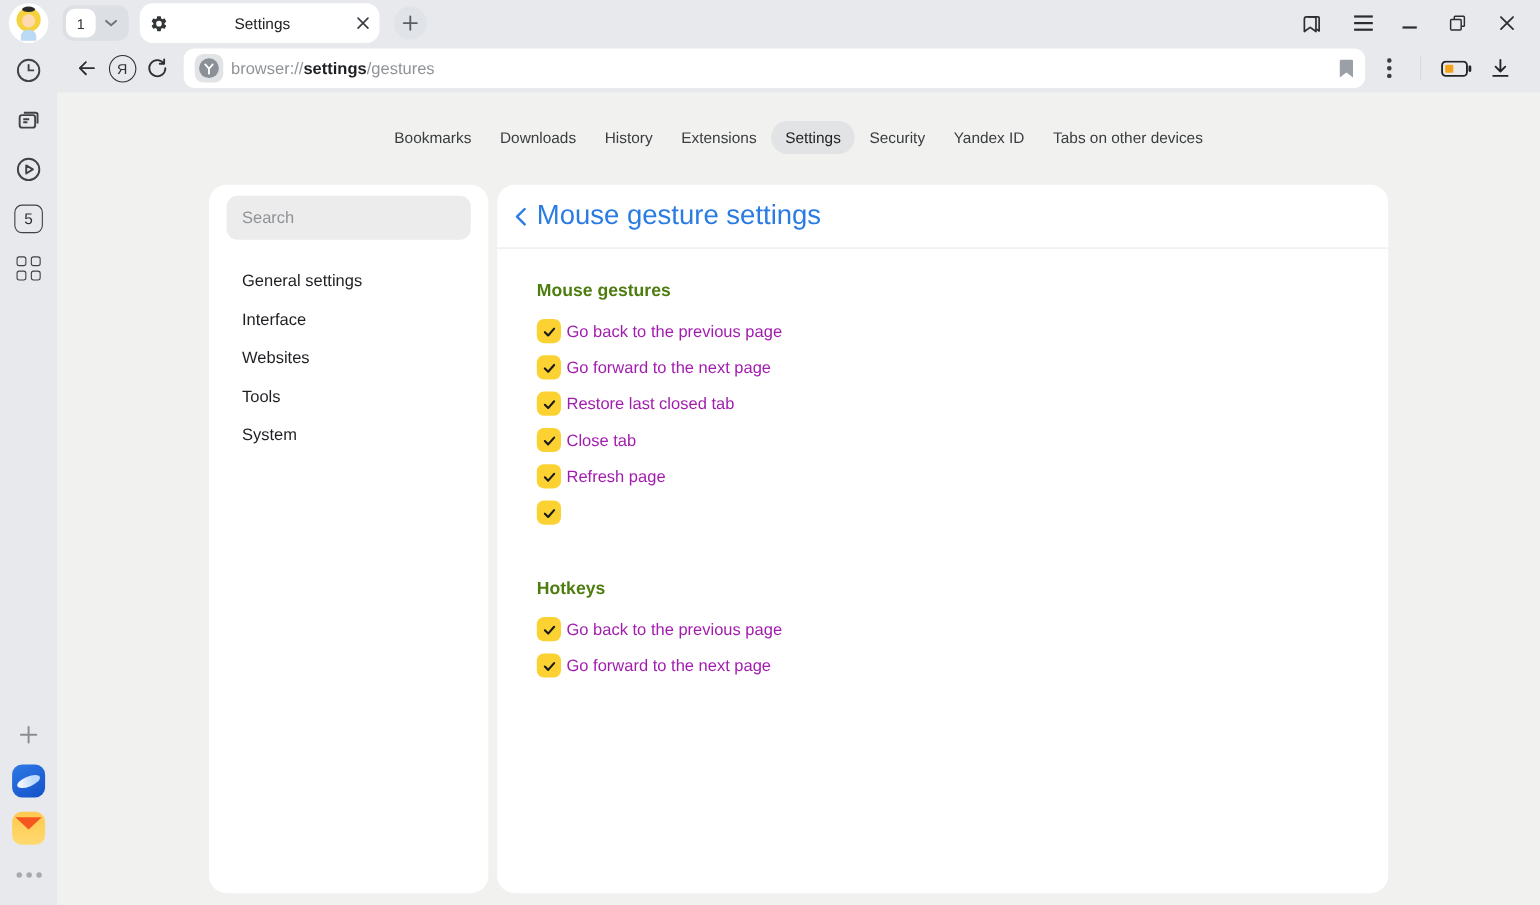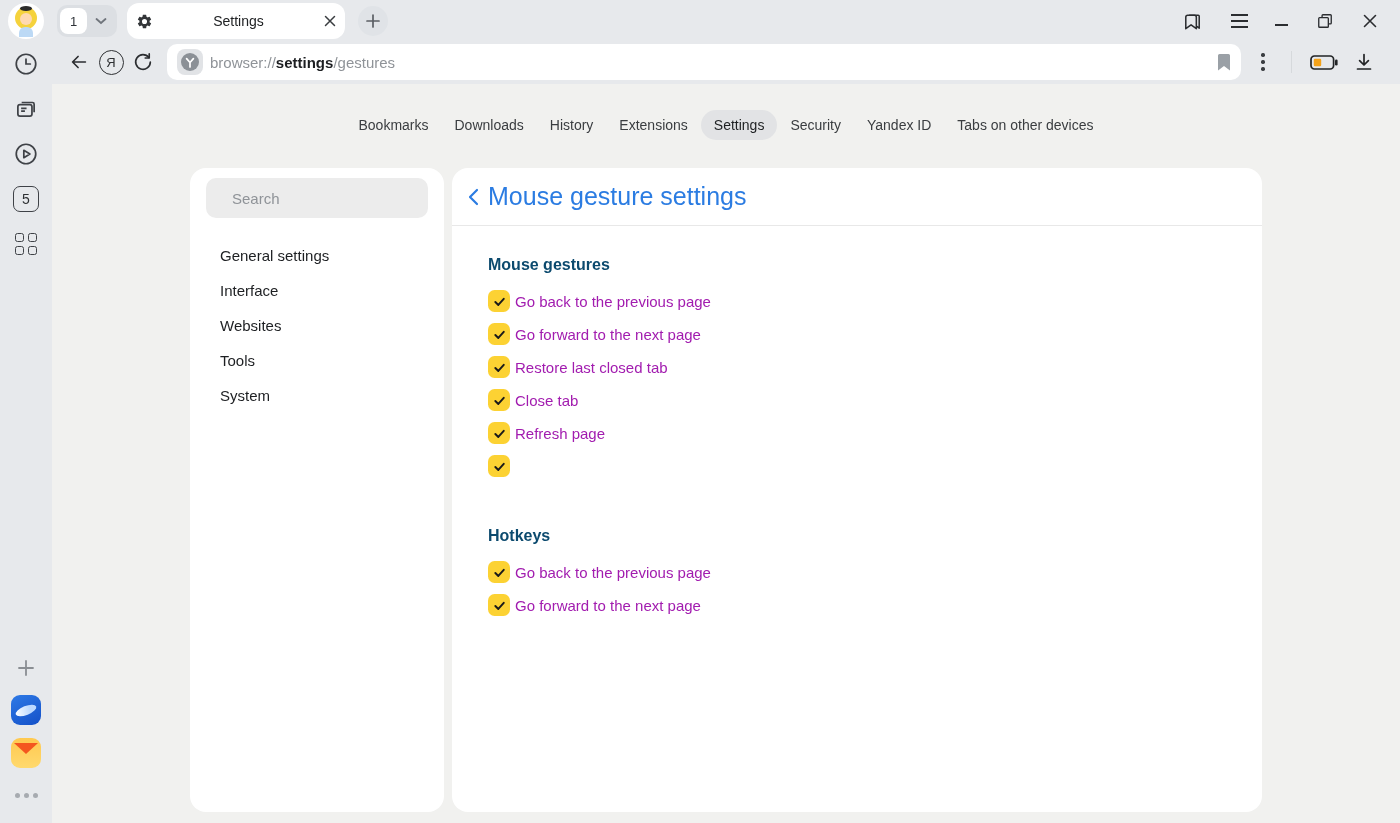--- a/index.html
+++ b/index.html
@@ -65,31 +65,31 @@
   .vdiv{width:1px;height:22px;background:#d6d9dc;margin:0 12px;}
 
   
   .page{position:absolute;left:52px;top:84px;right:0;bottom:0;background:#f1f1ef;}
   .nav-row{height:82px;display:flex;align-items:center;justify-content:center;}
   .nav-tab{padding:7px 13px;font-size:14px;color:#3a3d40;border-radius:17px;cursor:pointer;white-space:nowrap;}
   .nav-tab.active{background:#e2e3e5;color:#1e2022;}
   .panels{position:absolute;top:84px;left:138px;right:138px;bottom:11px;display:flex;gap:8px;}
   .panel{background:#fff;border-radius:16px;}
   .sidebar-panel{width:254px;flex:none;padding:10px 16px;}
-  .search-input{width:100%;height:40px;background:#ececec;border:none;border-radius:10px;padding:0 26px;
+  .search-input{width:100%;height:40px;background:#ececec;border:none;border-radius:10px;padding:0 14px;
                 font-size:15px;color:#45484c;outline:none;}
   .search-input::placeholder{color:#8f9398;}
   .side-list{margin-top:20px;}
   .side-item{height:35px;display:flex;align-items:center;padding-left:14px;font-size:15px;color:#1d1f22;
              border-radius:8px;cursor:pointer;}
   .main-panel{flex:1;display:flex;flex-direction:column;overflow:hidden;}
   .main-header{height:58px;display:flex;align-items:center;padding:0 16px;border-bottom:1px solid #e8e8e8;cursor:pointer;flex:none;}
   .main-title{font-size:25px;color:var(--accent-blue,#2b7ce2);font-weight:500;margin-left:9px;}
   .main-body{padding:0 36px;}
-  .section-heading{font-size:16px;font-weight:700;color:#0c4a6e;}
+  .section-heading{font-size:16px;font-weight:700;color:#4d7c0f;}
   .section{margin-top:30px;}
   .section + .section{margin-top:50px;}
   .check-row{display:flex;align-items:center;margin-top:11px;cursor:pointer;}
   .section-heading + .check-row{margin-top:16px;}
   .checkbox{width:22px;height:22px;border-radius:6.5px;background:var(--checkbox-yellow,#fcd233);flex:none;
             display:flex;align-items:center;justify-content:center;}
   .check-label{margin-left:5px;font-size:15px;color:#a21caf;}
 </style>
 </head>
 <body>

